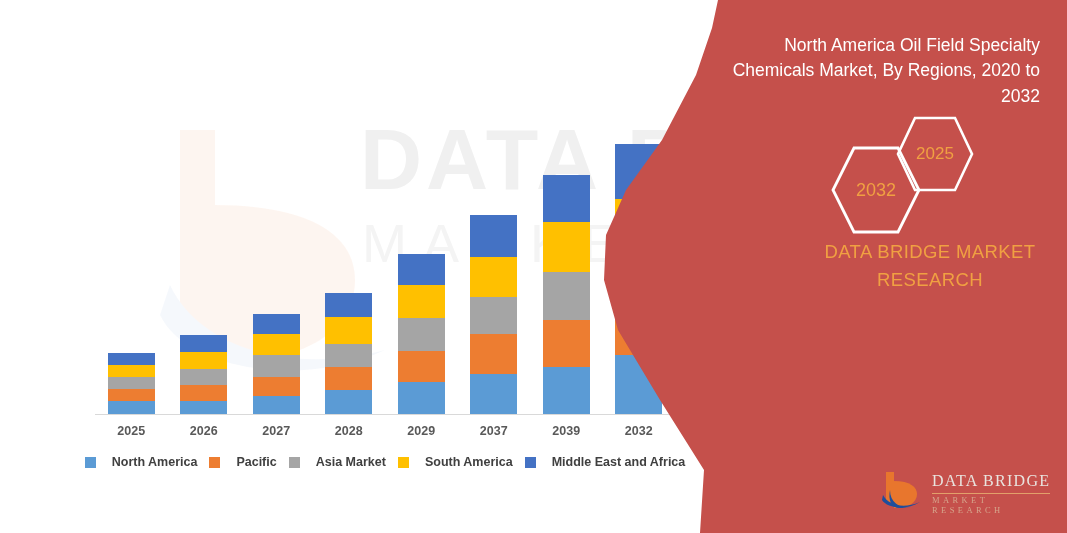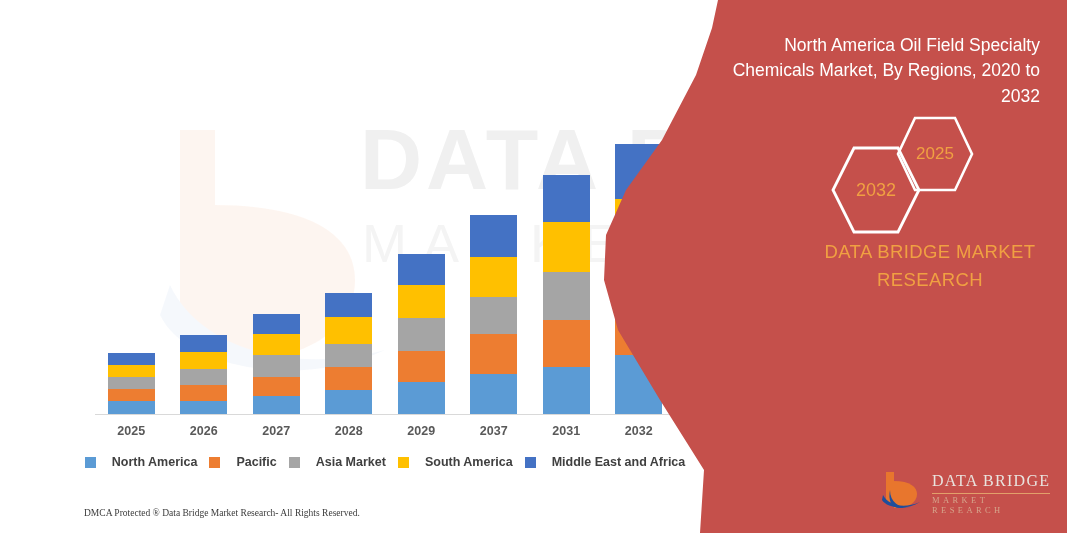--- a/index.html
+++ b/index.html
@@ -283,21 +283,21 @@
         <div class="seg" style="height: 54.7448px; background: rgb(68, 114, 196);"></div>
       </div>
     </div>
   <div class="xlabels" id="x-labels">
       <div class="xlabel" style="left: 1.25px;">2025</div>
       <div class="xlabel" style="left: 73.75px;">2026</div>
       <div class="xlabel" style="left: 146.25px;">2027</div>
       <div class="xlabel" style="left: 218.75px;">2028</div>
       <div class="xlabel" style="left: 291.25px;">2029</div>
       <div class="xlabel" style="left: 363.75px;">2037</div>
-      <div class="xlabel" style="left: 436.25px;">2031</div>
+      <div class="xlabel" style="left: 436.25px;">2039</div>
       <div class="xlabel" style="left: 508.75px;">2032</div>
     </div>
 
   <div class="legend" id="chart-legend">
       <div class="legend-item">
         <span class="legend-swatch" style="background: rgb(91, 155, 213);"></span>
         <span class="legend-label">North America</span>
       </div>
       <div class="legend-item">
         <span class="legend-swatch" style="background: rgb(237, 125, 49);"></span>
@@ -310,21 +310,20 @@
       <div class="legend-item">
         <span class="legend-swatch" style="background: rgb(255, 192, 0);"></span>
         <span class="legend-label">South America</span>
       </div>
       <div class="legend-item">
         <span class="legend-swatch" style="background: rgb(68, 114, 196);"></span>
         <span class="legend-label">Middle East and Africa</span>
       </div>
     </div>
 
-  <div class="footer-left">DMCA Protected ® Data Bridge Market Research-  All Rights Reserved.</div>
 
   <div class="red-panel"></div>
   <div class="red-title">North America Oil Field Specialty Chemicals Market, By Regions, 2020 to 2032</div>
 
   <div class="hex" id="hex-2025">
     <svg viewBox="0 0 80 78">
       <polygon points="20,3 60,3 77,39 60,75 20,75 3,39" fill="none" stroke="#ffffff" stroke-width="2.6"></polygon>
     </svg>
     <span>2025</span>
   </div>

